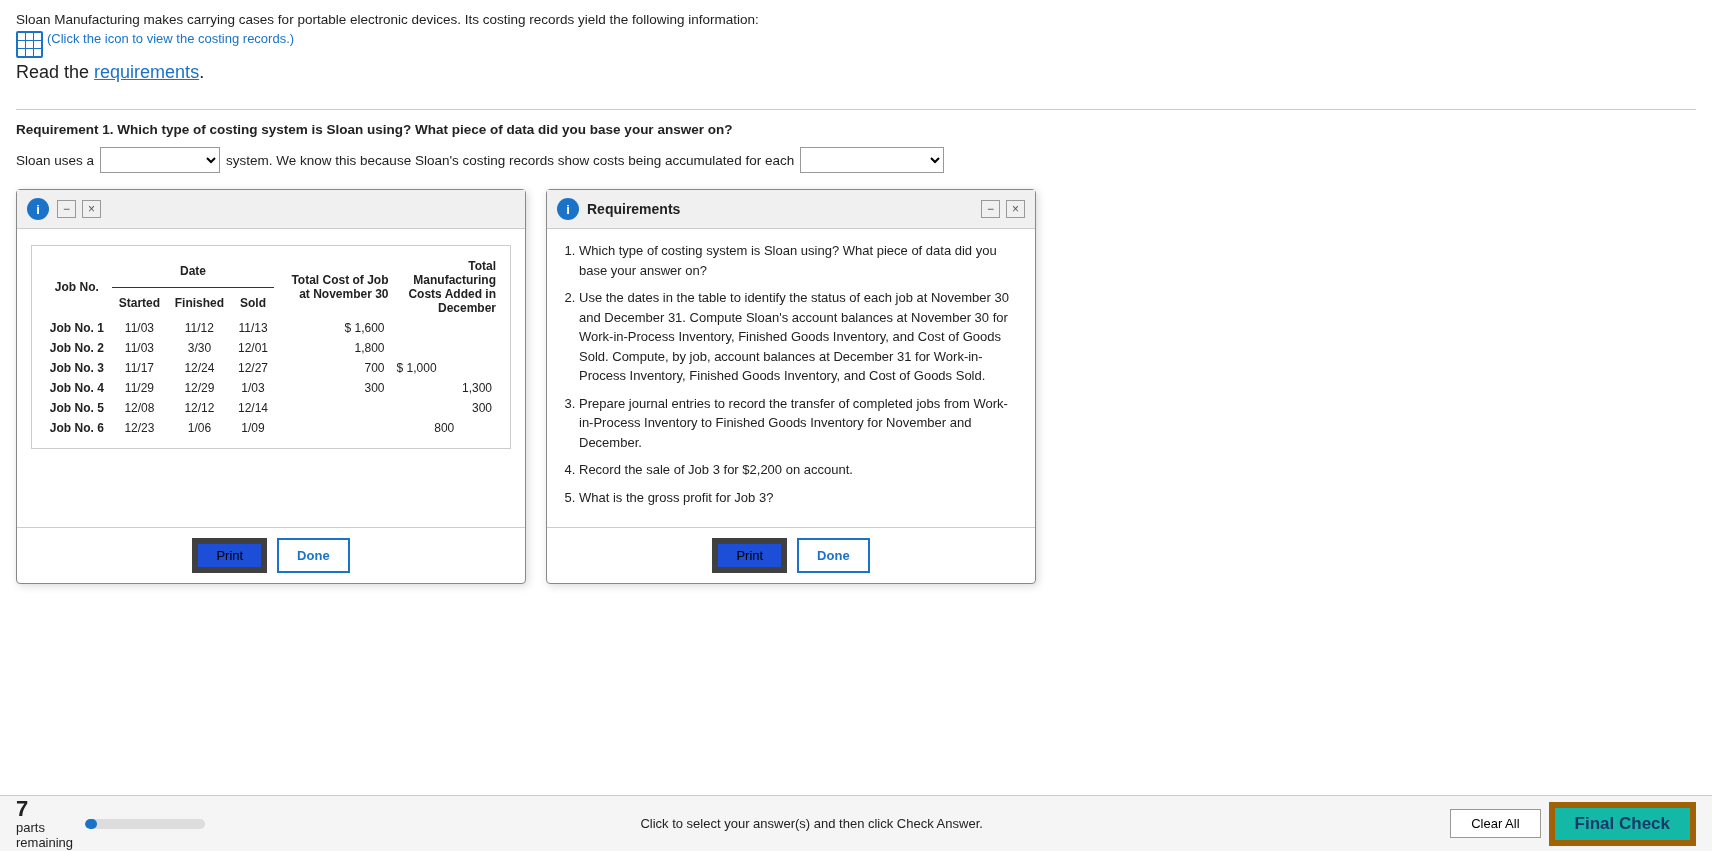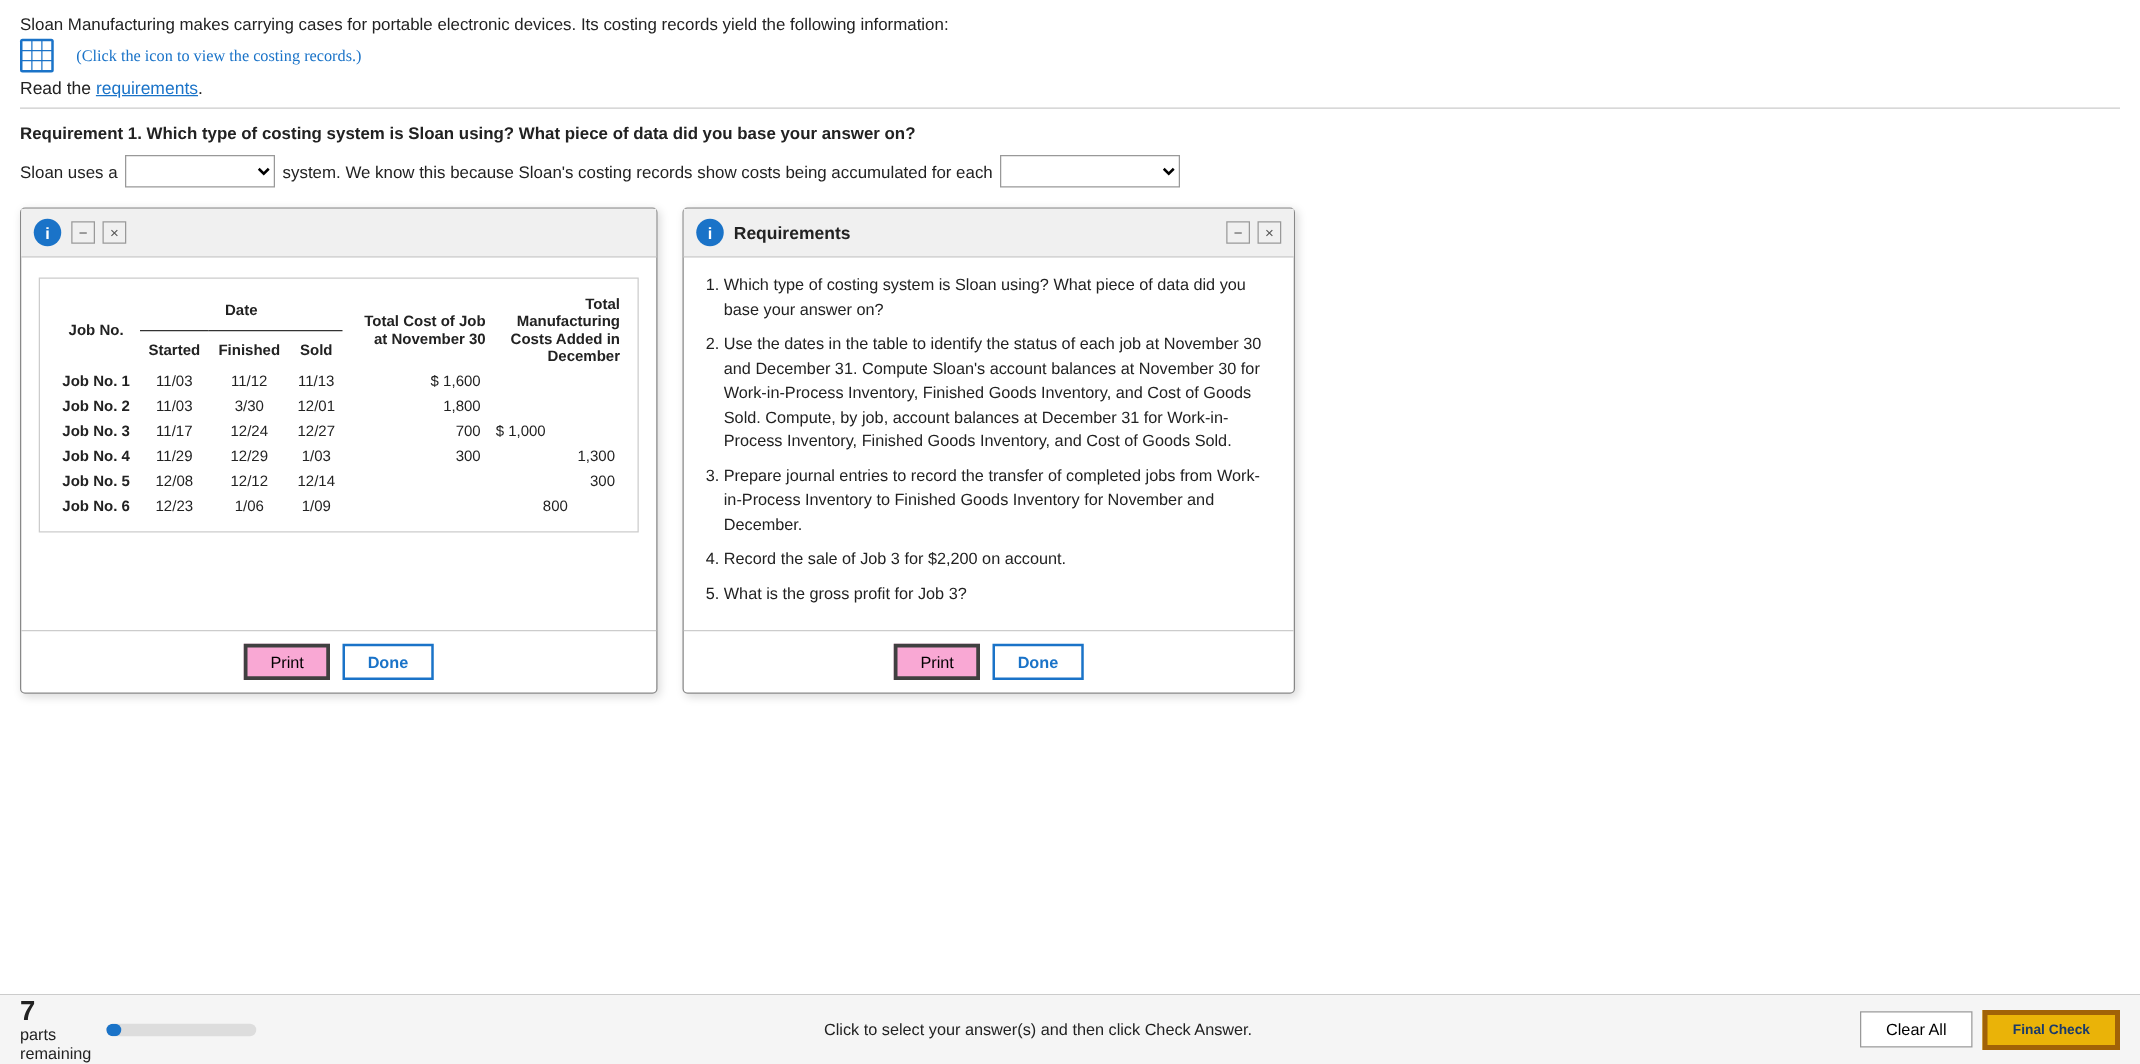--- a/index.html
+++ b/index.html
@@ -18,24 +18,22 @@
       min-height: 800px;
     }
 
     .intro-text {
       font-size: 13.5px;
       margin-bottom: 4px;
     }
 
     .icon-link-row {
       display: flex;
-      align-items: center;
-      gap: 18px;
+      gap: 4px;
       margin-bottom: 4px;
-      font-family: Liberation Serif, serif;
     }
 
     .grid-icon {
       display: inline-grid;
       grid-template-columns: repeat(3, 7px);
       grid-template-rows: repeat(3, 7px);
       gap: 1px;
       background: #1a73c8;
       padding: 2px;
       border-radius: 2px;
@@ -46,22 +44,22 @@
       display: block;
     }
 
     .click-link {
       color: #1a73c8;
       text-decoration: none;
       font-size: 13px;
     }
 
     .read-req {
-      font-size: 14px;
-      margin-bottom: 8px;
+      font-size: 18px;
+      margin-bottom: 26px;
     }
     .read-req a {
       color: #1a73c8;
     }
 
     .divider {
       border: none;
       border-top: 1px solid #ccc;
       margin: 8px 0 12px 0;
     }
@@ -162,22 +160,22 @@
       justify-content: center;
       gap: 10px;
       padding: 10px;
       border-top: 1px solid #ccc;
     }
 
     .btn-print, .btn-done {
       padding: 4px 18px;
       font-size: 13px;
       cursor: pointer;
-      border: 3px solid #404040;
-      background: #f9a8d4;
+      border: 6px solid #404040;
+      background: #1d4ed8;
     }
 
     .btn-done {
       background: #fff;
       border: 2px solid #1a73c8;
       color: #1a73c8;
       font-weight: bold;
     }
 
     
@@ -287,24 +285,24 @@
     .btn-clear-all {
       padding: 6px 20px;
       font-size: 13px;
       cursor: pointer;
       border: 1px solid #999;
       background: #fff;
     }
 
     .btn-final-check {
       padding: 6px 20px;
-      font-size: 11px;
+      font-size: 17px;
       cursor: pointer;
-      border: 4px solid #a16207;
-      background: #eab308;
+      border: 6px solid #a16207;
+      background: #14b8a6;
       color: #1a3a6a;
       font-weight: bold;
     }
 
     .bottom-right {
       display: flex;
       align-items: center;
       padding-left: 32px;
     }
   </style>

